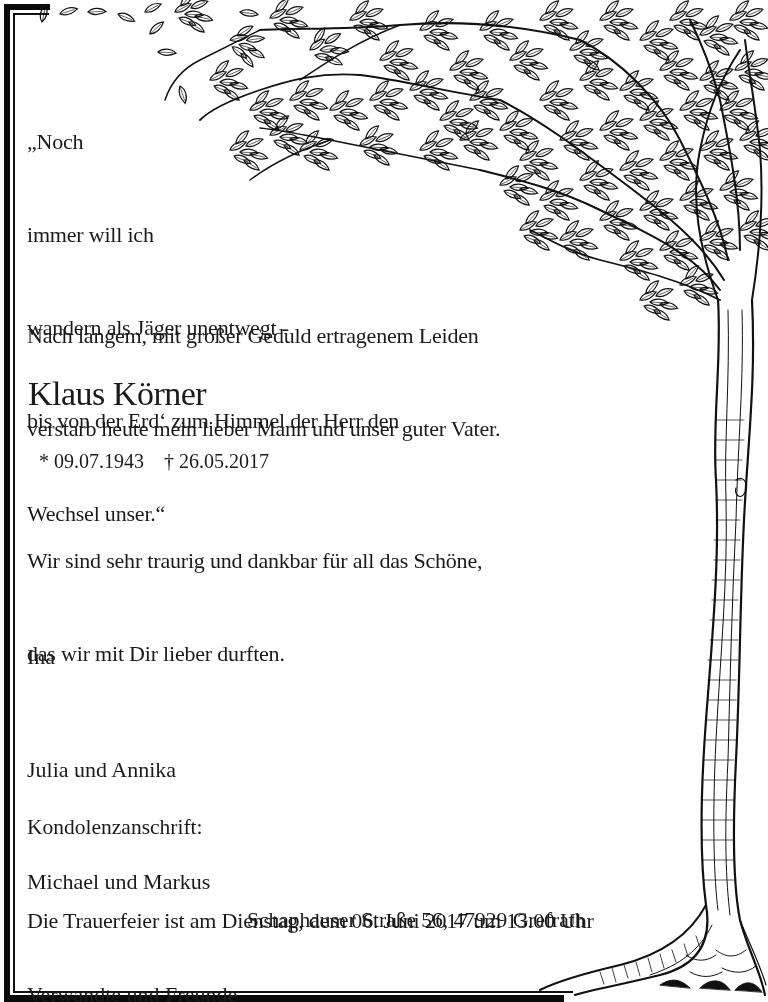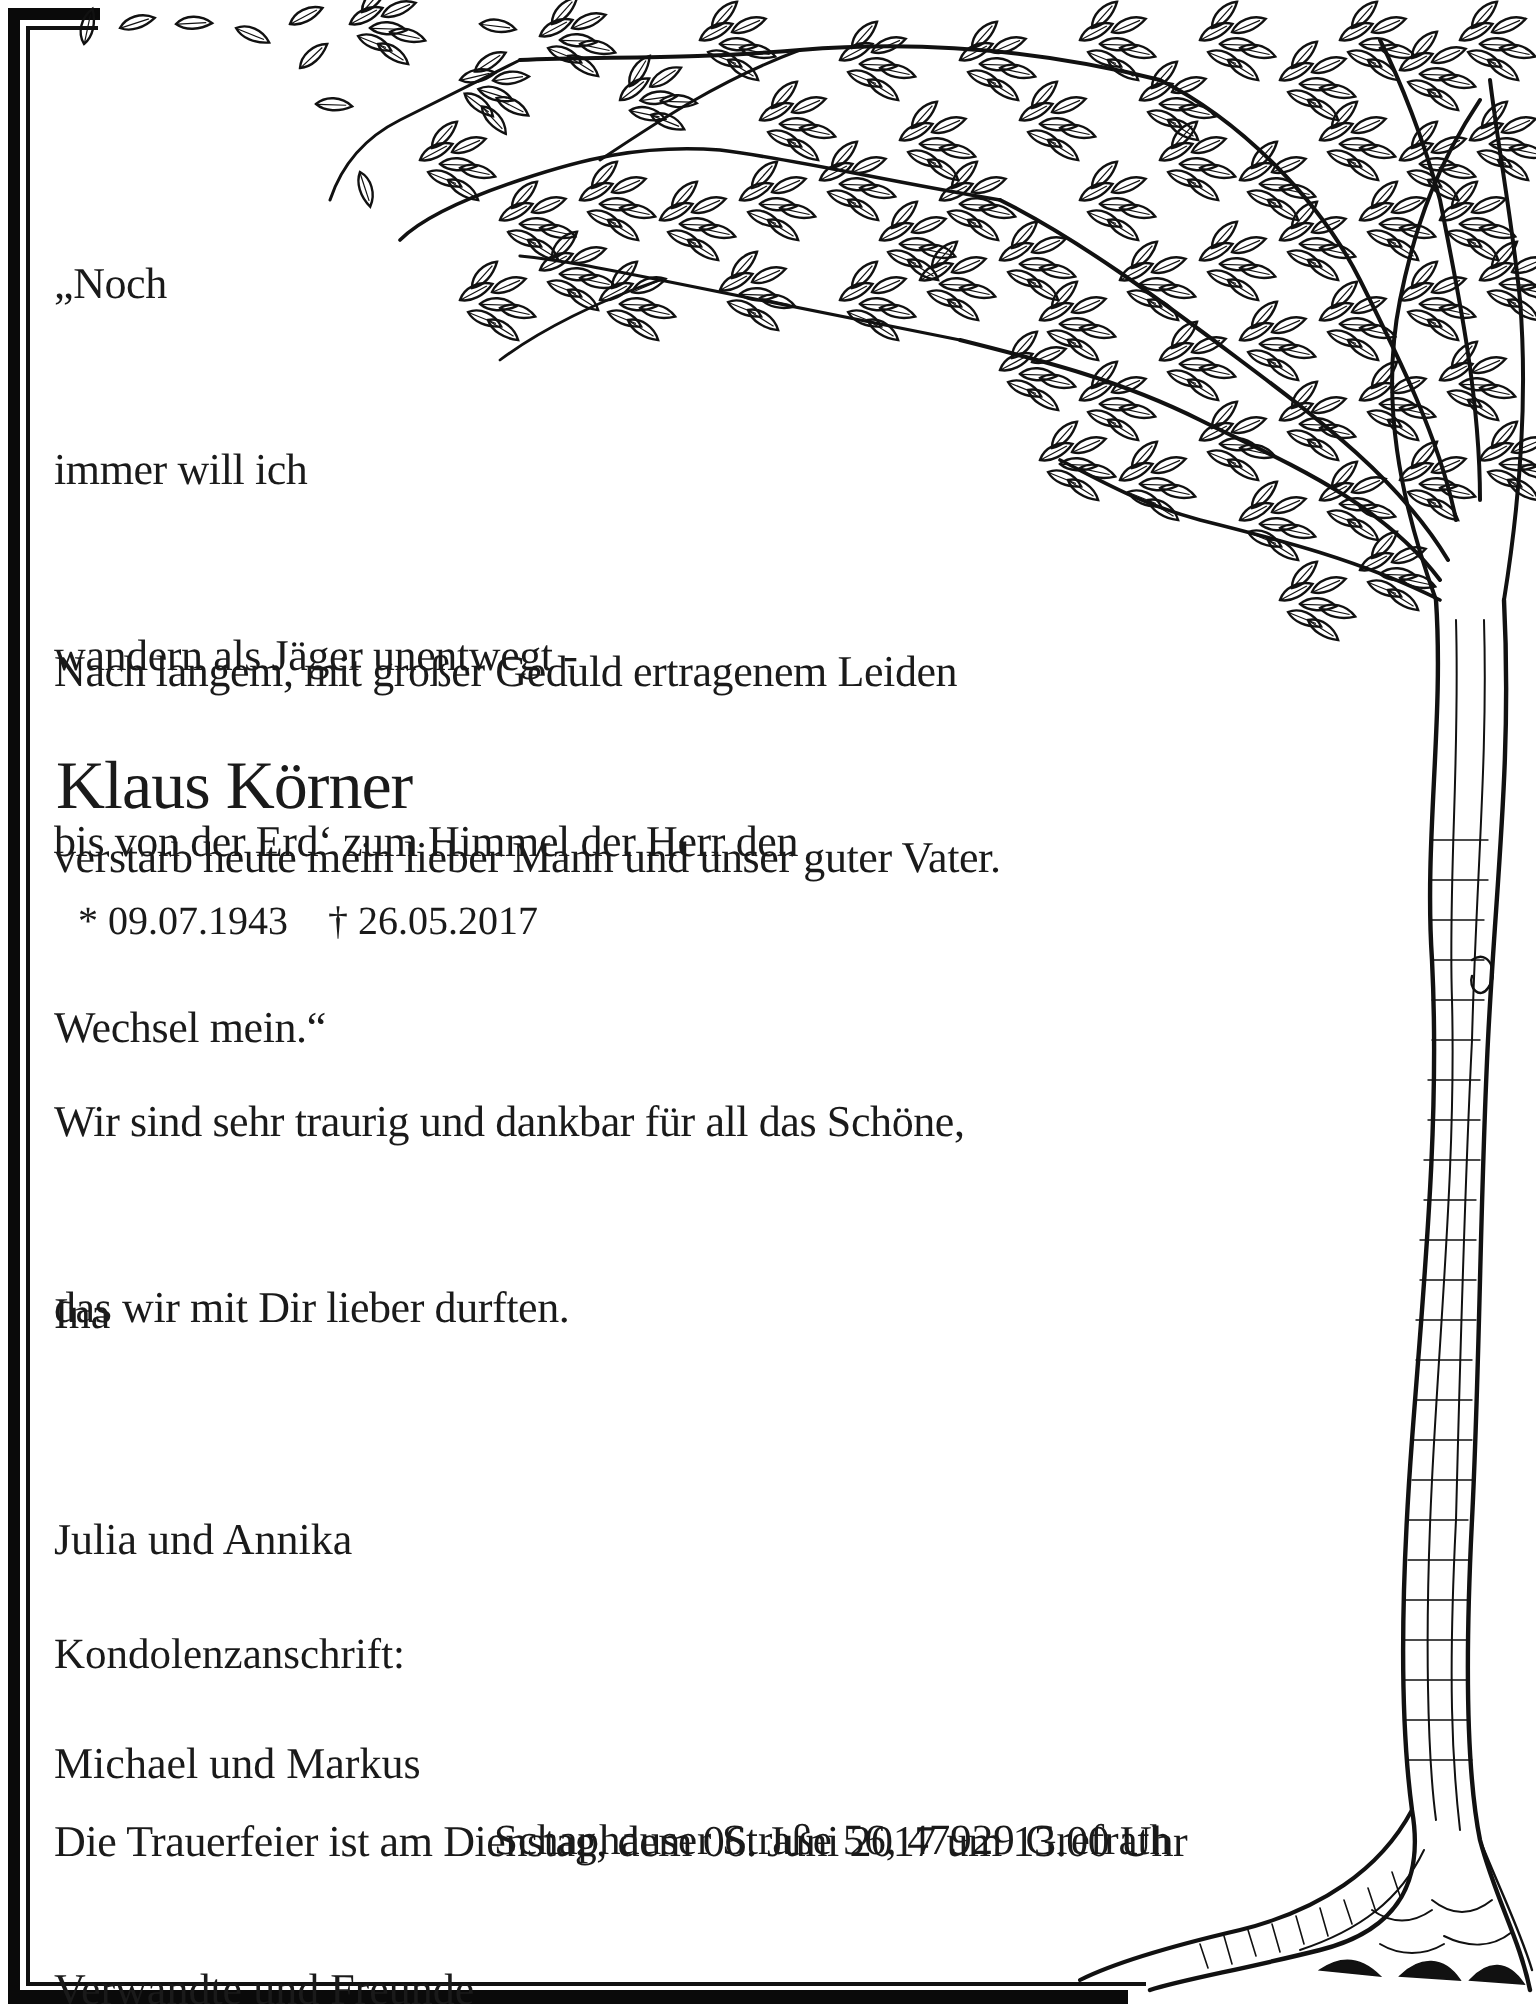--- a/index.html
+++ b/index.html
@@ -161,21 +161,21 @@
     <use href="#leaf" transform="translate(42,22) rotate(-70)"></use>
     <use href="#leaf" transform="translate(180,86) rotate(80)"></use>
   </g>
 </svg>
 
 <div class="txt quote">
   <div>„Noch</div>
   <div>immer will ich</div>
   <div>wandern als Jäger unentwegt -</div>
   <div>bis von der Erd‘ zum Himmel der Herr den</div>
-  <div>Wechsel mein.“</div>
+  <div>Wechsel unser.“</div>
 </div>
 
 <div class="txt intro">
   <div>Nach langem, mit großer Geduld ertragenem Leiden</div>
   <div>verstarb heute mein lieber Mann und unser guter Vater.</div>
 </div>
 
 <div class="name">Klaus Körner</div>
 
 <div class="dates">

